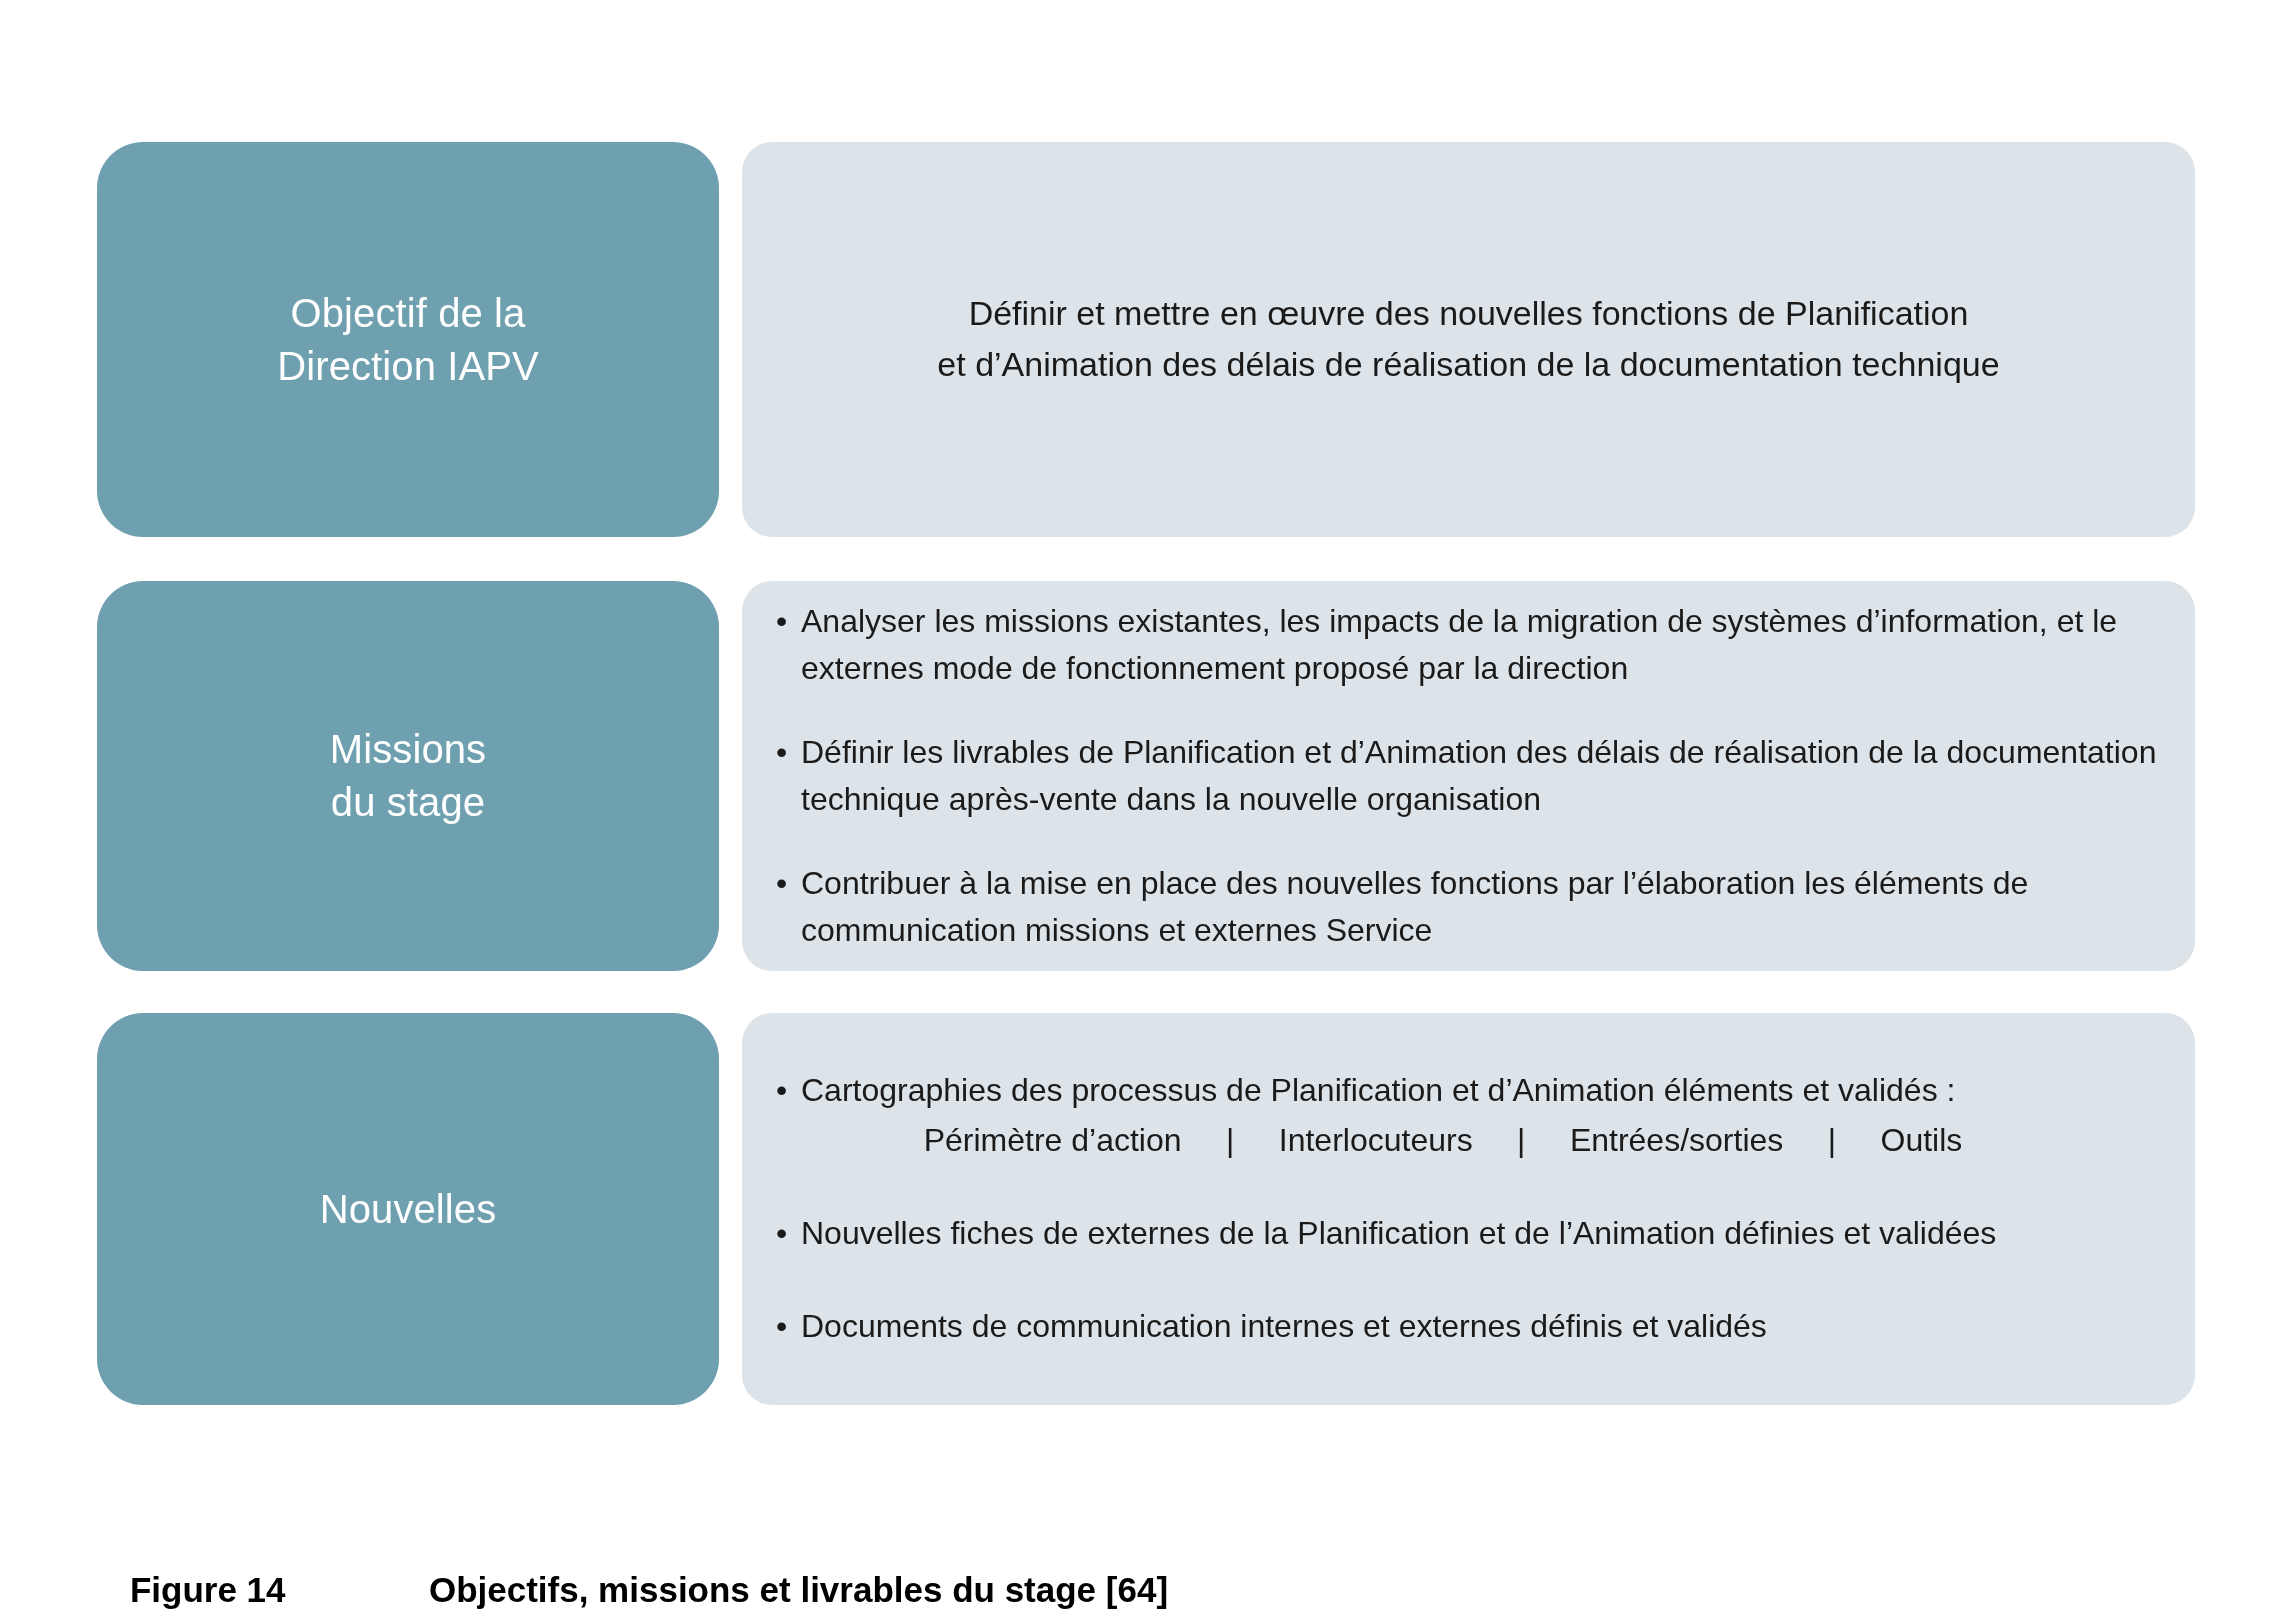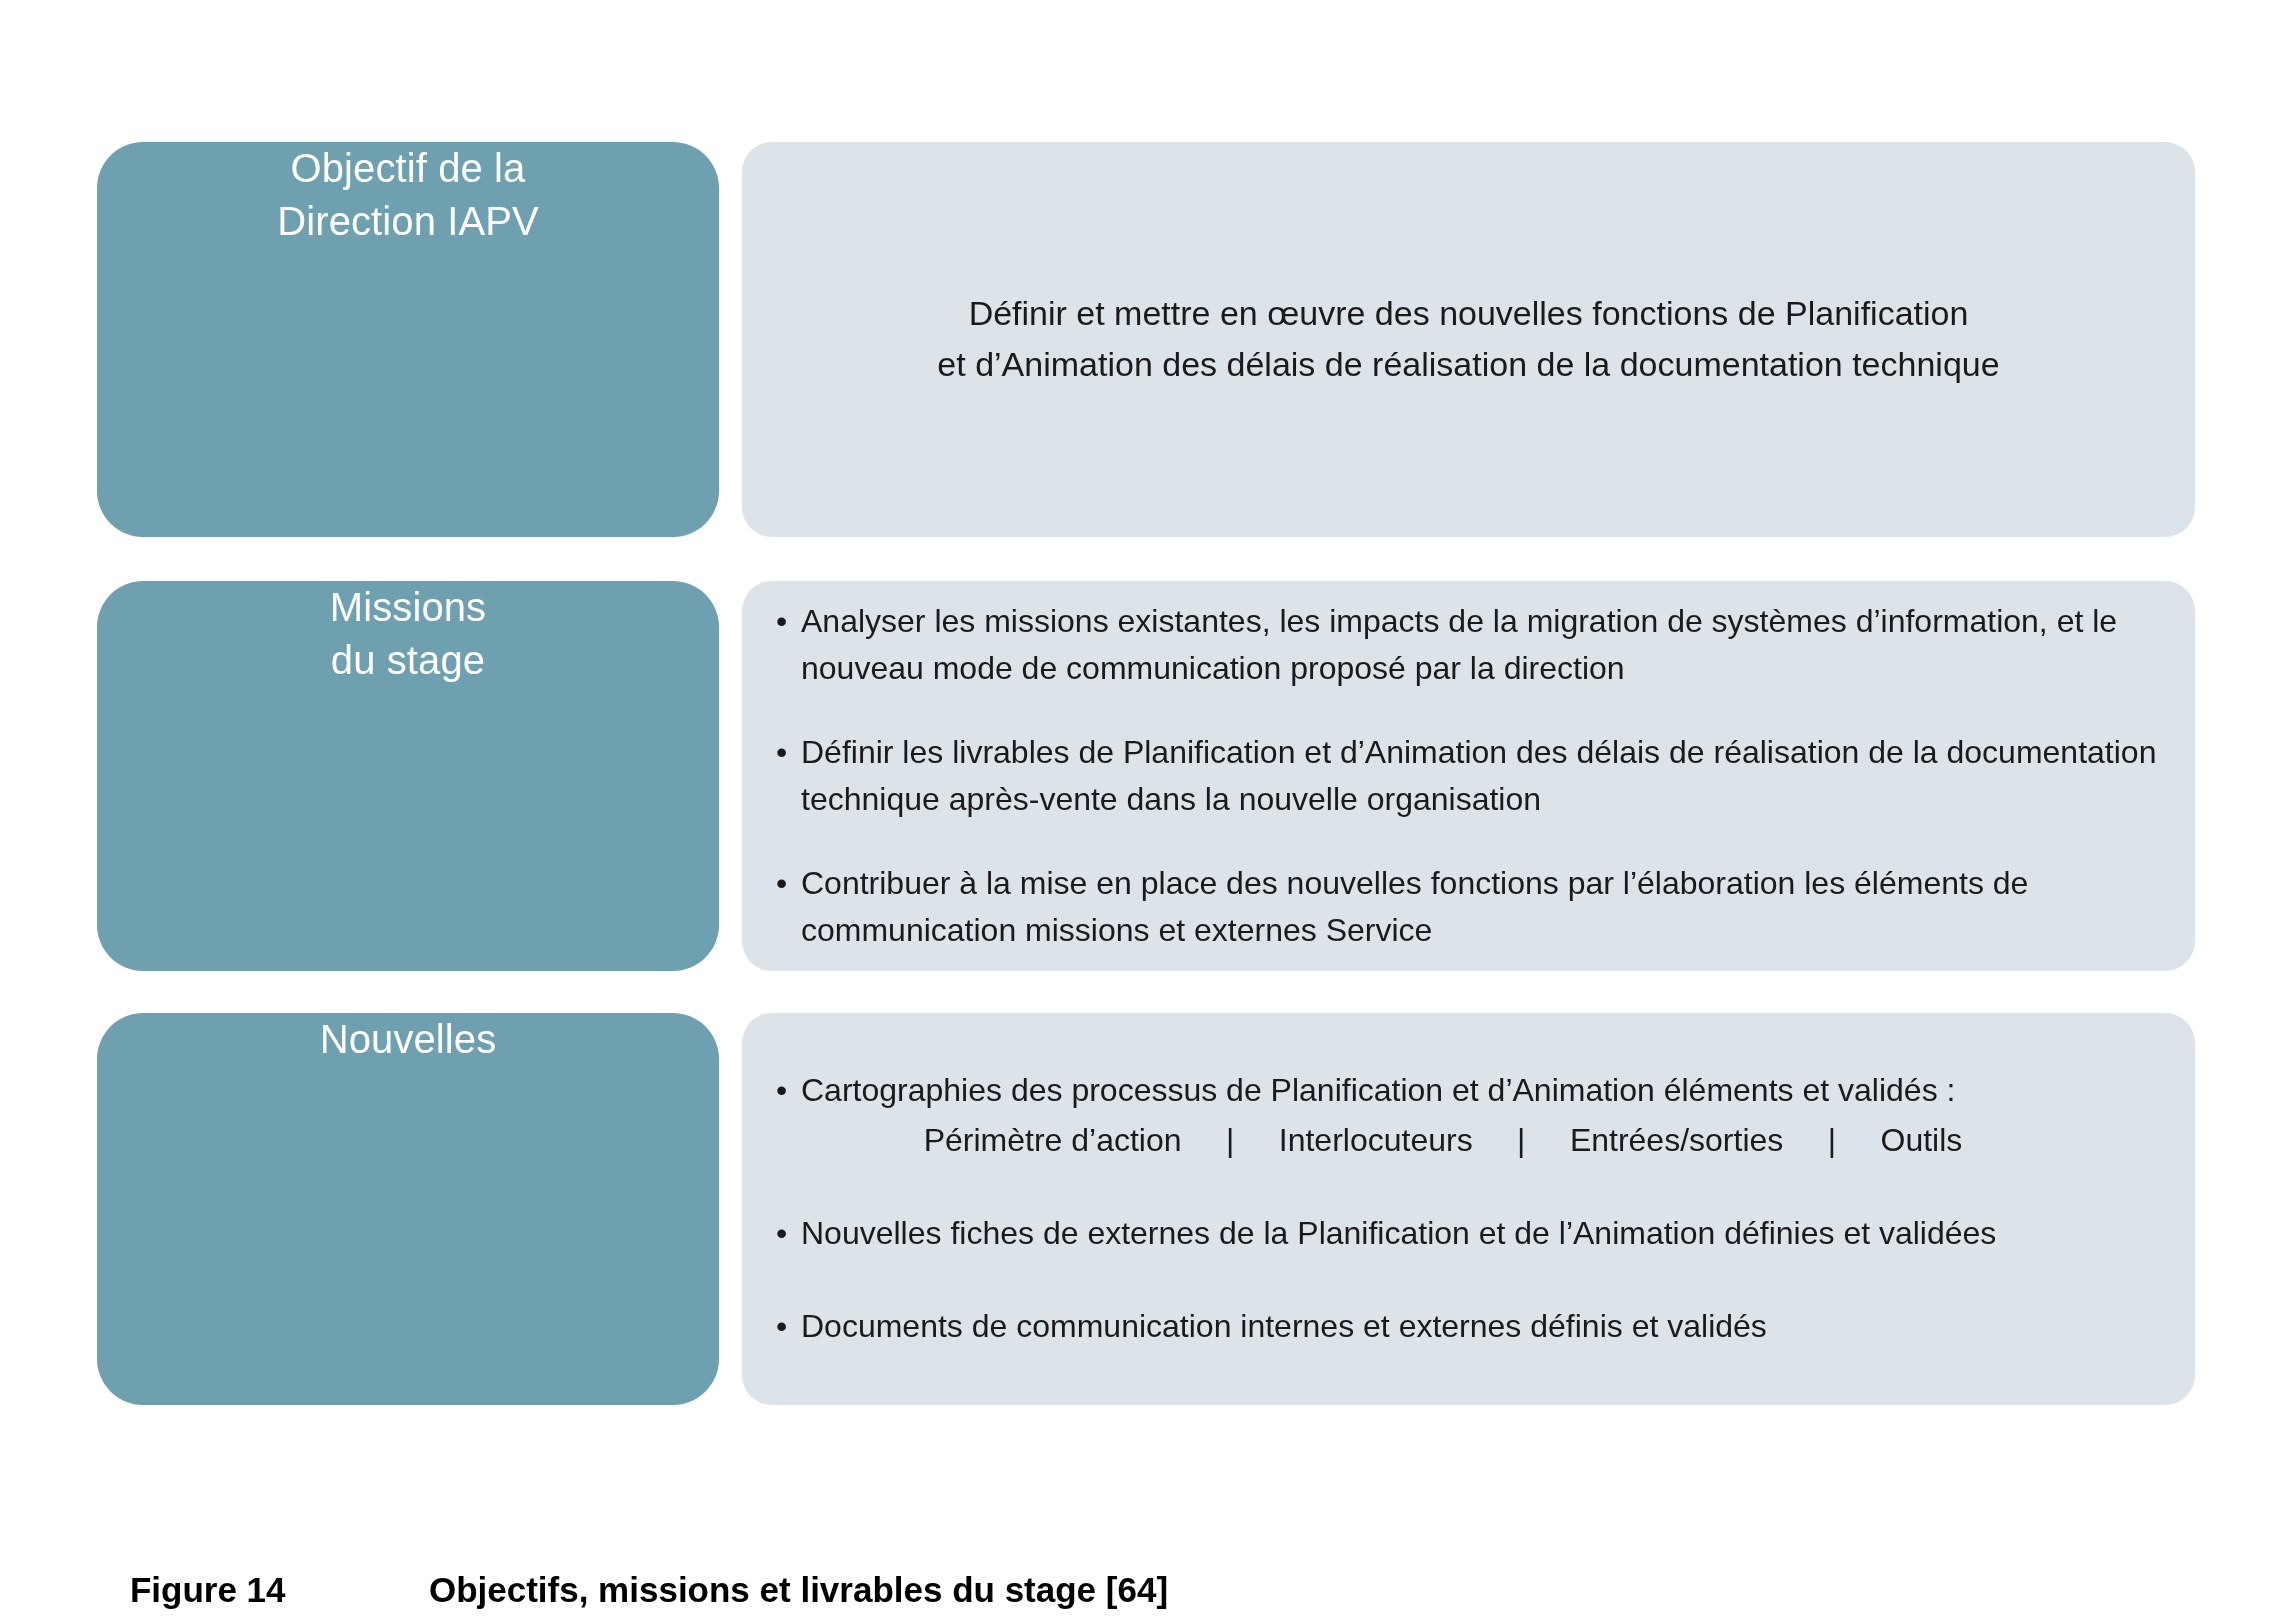--- a/index.html
+++ b/index.html
@@ -37,21 +37,21 @@
   
   .label-box {
     position: absolute;
     left: 97px;
     top: 0;
     width: 622px;
     height: 100%;
     background: #6FA0B0;
     border-radius: 46px;
     display: flex;
-    align-items: flex-start;
+    align-items: center;
     justify-content: center;
     box-sizing: border-box;
   }
   .label-text {
     color: #ffffff;
     font-size: 40px;
     line-height: 1.32;
     text-align: center;
     font-weight: 400;
     letter-spacing: 0.1px;
@@ -155,21 +155,21 @@
   <div class="row row-missions">
     <div class="label-box">
       <div class="label-text">Missions
 du stage</div>
     </div>
     <div class="content-box">
       <div class="bullets missions">
 
         <div class="bullet">
           <span class="dot">•</span>
-          <span class="bullet-body">Analyser les missions existantes, les impacts de la migration de systèmes d’information, et le nouveau mode de communication proposé par la direction</span>
+          <span class="bullet-body">Analyser les missions existantes, les impacts de la migration de systèmes d’information, et le externes mode de fonctionnement proposé par la direction</span>
         </div>
 
         <div class="bullet">
           <span class="dot">•</span>
           <span class="bullet-body">Définir les livrables de Planification et d’Animation des délais de réalisation de la documentation technique après-vente dans la nouvelle organisation</span>
         </div>
 
         <div class="bullet">
           <span class="dot">•</span>
           <span class="bullet-body">Contribuer à la mise en place des nouvelles fonctions par l’élaboration les éléments de communication missions et externes Service</span>

